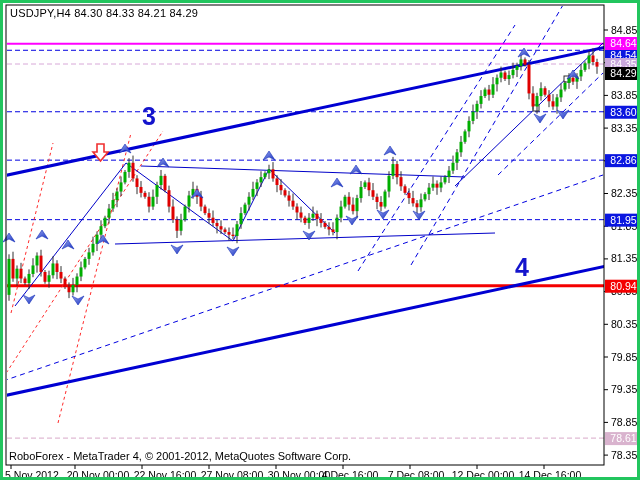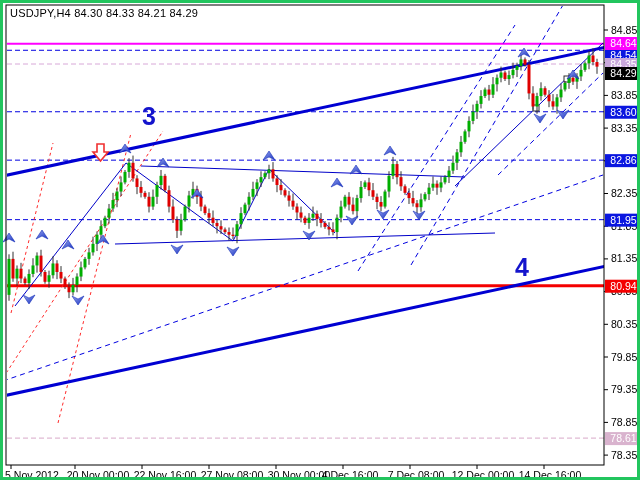--- a/index.html
+++ b/index.html
@@ -7,20 +7,21 @@
          border:3px solid #22c55e;font-family:"Liberation Sans",sans-serif;overflow:hidden;padding-left:8px;}
   #chart-svg{position:absolute;left:0;top:0;width:640px;height:480px;}
   .quote{position:absolute;left:7px;top:4px;font-size:11px;color:#000;letter-spacing:0.2px;z-index:5;}
   .footer{position:absolute;left:6px;top:447px;font-size:11px;color:#000;z-index:5;}
 </style>
 </head>
 <body>
 
 <div class="frame">
   <div class="quote">USDJPY,H4  84.30 84.33 84.21 84.29</div>
+  <div class="footer">RoboForex - MetaTrader 4, © 2001-2012, MetaQuotes Software Corp.</div>
   <svg id="chart-svg" viewBox="0 0 640 480" xmlns="http://www.w3.org/2000/svg">
     <defs>
       <clipPath id="plot-clip">
           <rect x="4" y="3" width="597" height="459"></rect>
         </clipPath>
       <linearGradient id="frac-grad" x1="0" y1="0" x2="1" y2="1">
         <stop offset="0" stop-color="#98A8F0"></stop>
           <stop offset="1" stop-color="#1830C0"></stop>
       </linearGradient>
     </defs>

